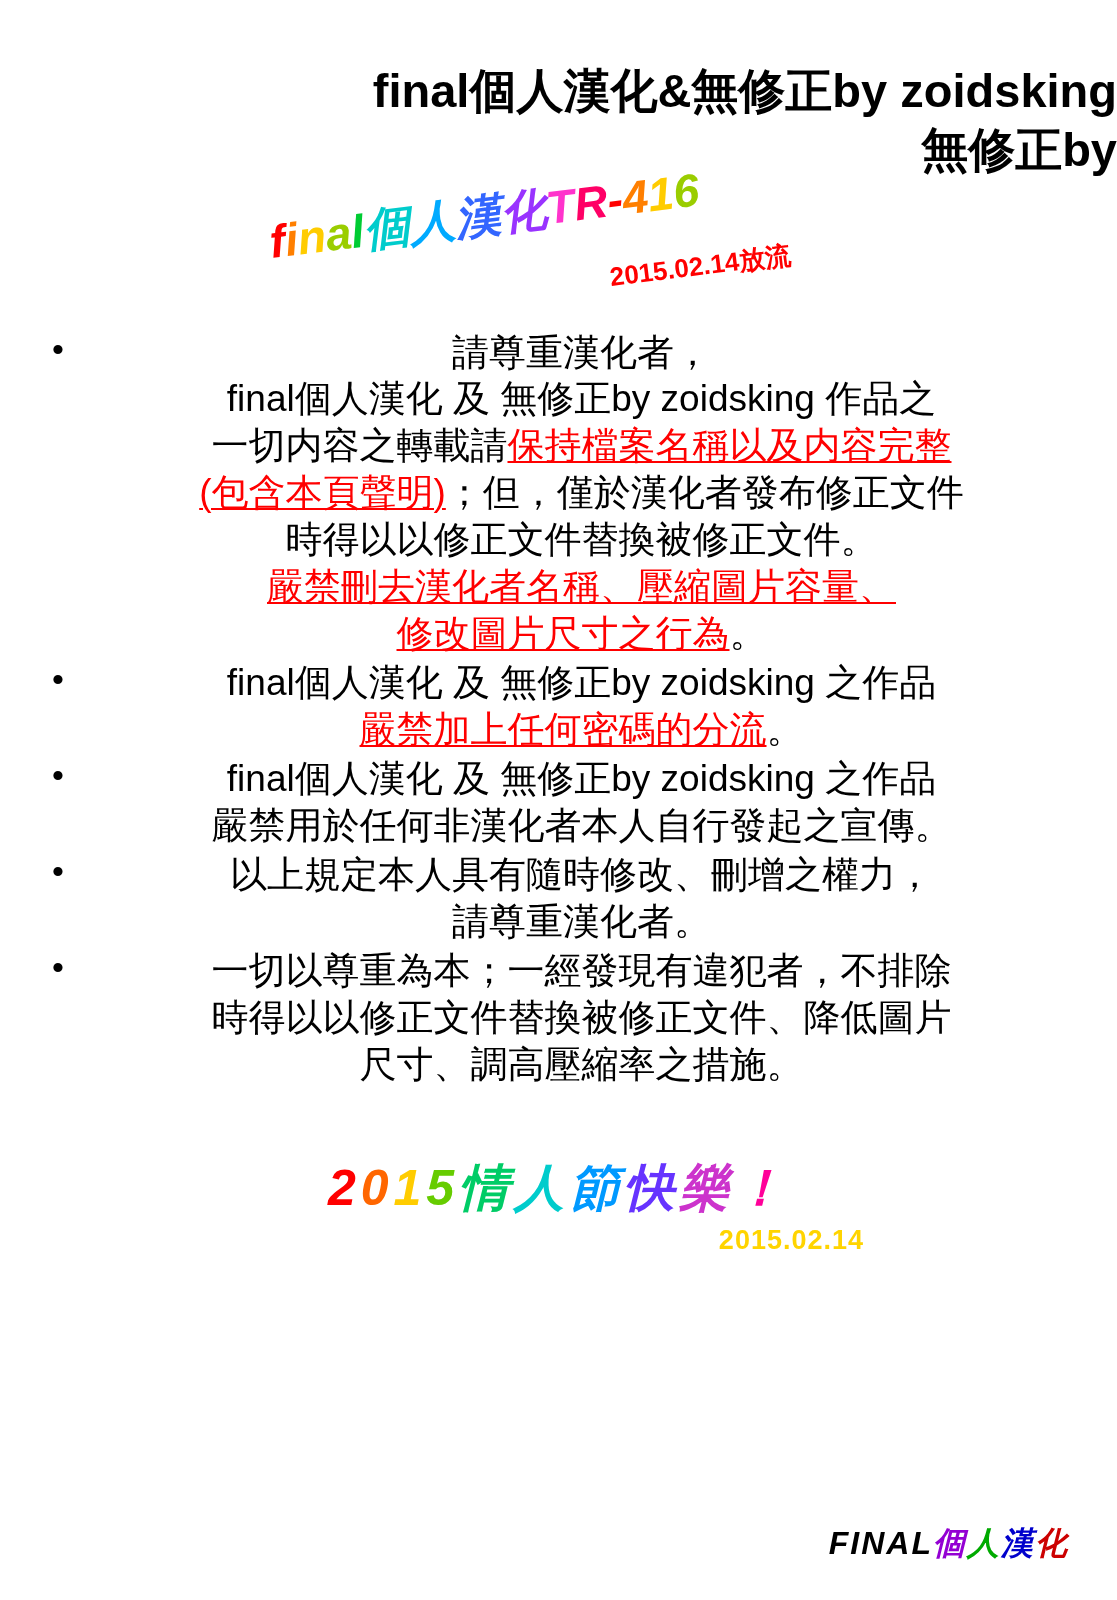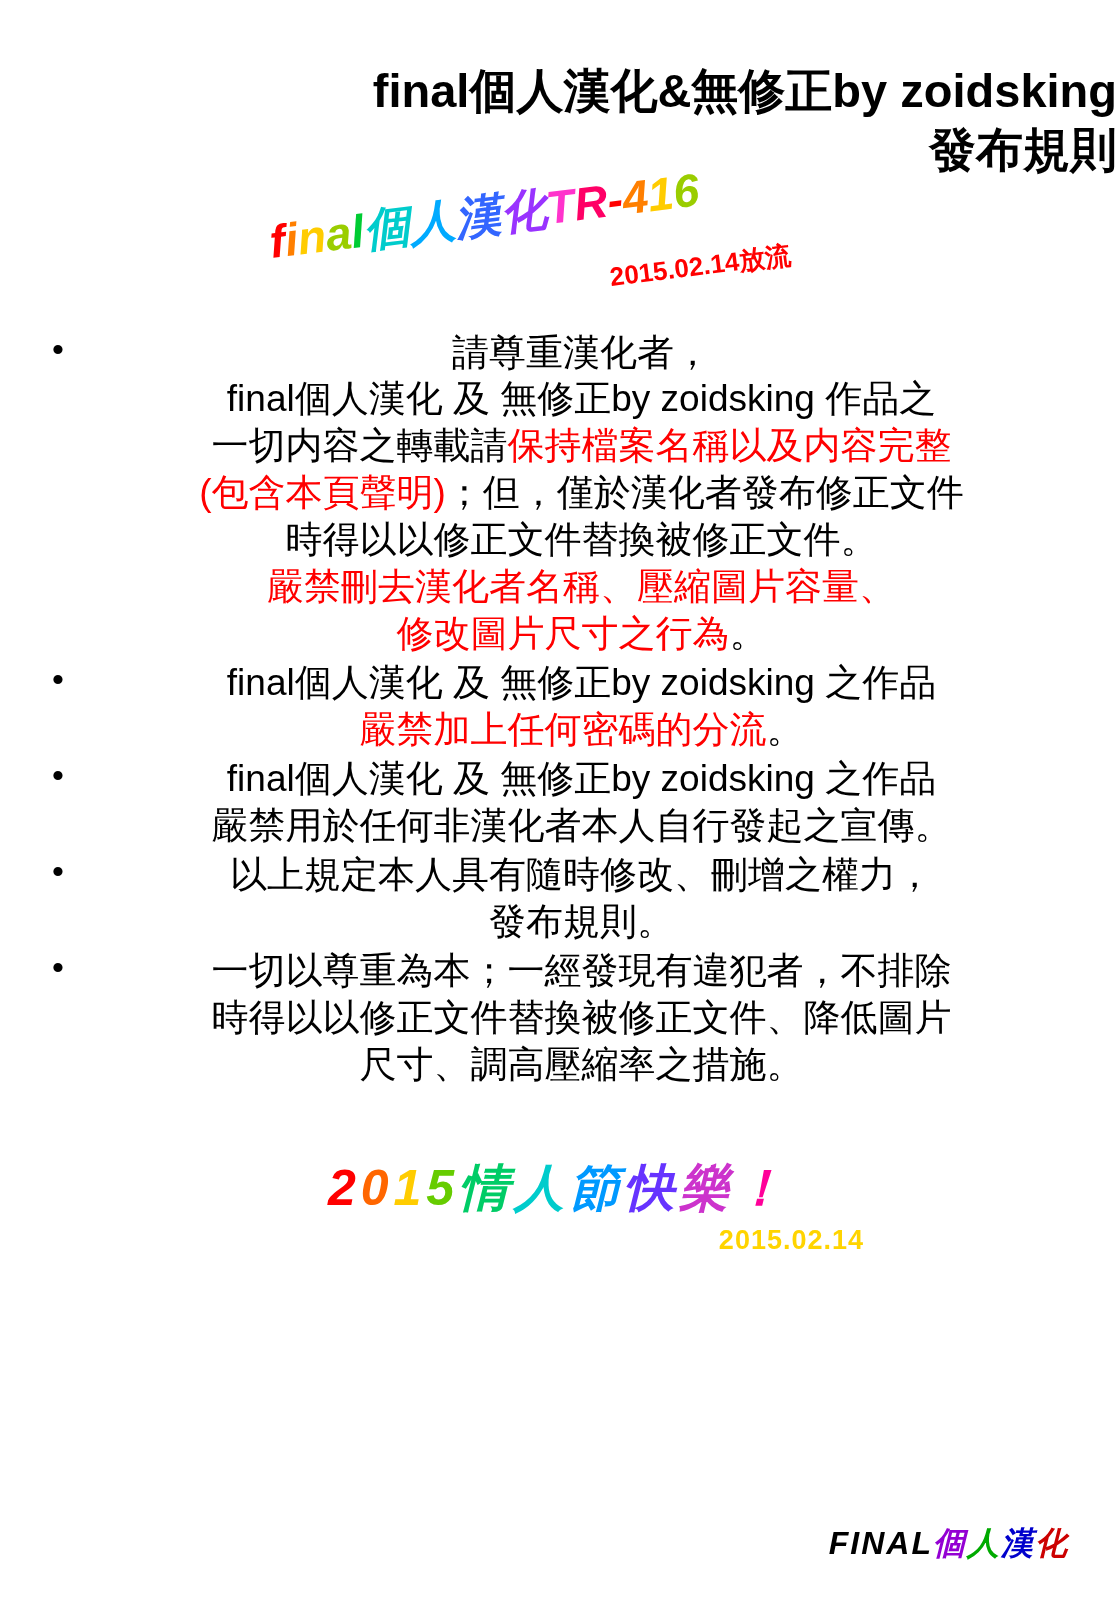--- a/index.html
+++ b/index.html
@@ -73,21 +73,21 @@
     margin-bottom: 2px;
   }
   .rules > li::before {
     content: "\2022";
     position: absolute;
     left: 8px;
     top: -2px;
     font-size: 34px;
   }
   .ln { display: block; white-space: nowrap; text-align: center; }
-  .red-u { color: #ff0000; text-decoration-thickness: 2px; text-underline-offset: 3px; margin-top: 8px; }
+  .red-u { color: #ff0000; text-decoration: underline; text-decoration-thickness: 2px; text-underline-offset: 3px; margin-top: 8px; }
 
   
   .greeting-wrap {
     position: relative;
     height: 150px;
     margin-top: 66px;
     text-align: center;
   }
   .greeting {
     font-size: 50px;
@@ -118,21 +118,21 @@
     font-style: italic;
     letter-spacing: 2px;
     white-space: nowrap;
   }
 </style>
 </head>
 <body>
 
 <div class="title-block">
   <div class="title-line">final個人漢化&amp;無修正by zoidsking</div>
-  <div class="title-line">發布規則</div>
+  <div class="title-line">無修正by</div>
 </div>
 
 <div class="rainbow-wrap">
   <div class="rainbow-title" id="rainbow-subtitle"><span style="color: rgb(255, 0, 0);">f</span><span style="color: rgb(255, 127, 0);">i</span><span style="color: rgb(255, 204, 0);">n</span><span style="color: rgb(154, 205, 0);">a</span><span style="color: rgb(0, 204, 51);">l</span><span style="color: rgb(0, 204, 204);">個</span><span style="color: rgb(0, 170, 255);">人</span><span style="color: rgb(51, 102, 255);">漢</span><span style="color: rgb(153, 51, 255);">化</span><span style="color: rgb(255, 51, 204);">T</span><span style="color: rgb(255, 0, 102);">R</span><span style="color: rgb(255, 0, 0);">-</span><span style="color: rgb(255, 127, 0);">4</span><span style="color: rgb(255, 204, 0);">1</span><span style="color: rgb(154, 205, 0);">6</span></div>
   <div class="date-small">2015.02.14放流</div>
 </div>
 
 <ul class="rules" id="rules-list">
     <li>
       <div class="ln"><span>請尊重漢化者，</span></div>
@@ -146,21 +146,21 @@
     <li>
       <div class="ln"><span>final個人漢化 及 無修正by zoidsking 之作品</span></div>
       <div class="ln"><span class="red-u">嚴禁加上任何密碼的分流</span><span>。</span></div>
     </li>
     <li>
       <div class="ln"><span>final個人漢化 及 無修正by zoidsking 之作品</span></div>
       <div class="ln"><span>嚴禁用於任何非漢化者本人自行發起之宣傳。</span></div>
     </li>
     <li>
       <div class="ln"><span>以上規定本人具有隨時修改、刪增之權力，</span></div>
-      <div class="ln"><span>發布規則。</span></div>
+      <div class="ln"><span>請尊重漢化者。</span></div>
     </li>
     <li>
       <div class="ln"><span>一切以尊重為本；一經發現有違犯者，不排除</span></div>
       <div class="ln"><span>時得以以修正文件替換被修正文件、降低圖片</span></div>
       <div class="ln"><span>尺寸、調高壓縮率之措施。</span></div>
     </li>
   </ul>
 
 <div class="greeting-wrap">
   <div class="greeting" id="greeting-text"><span style="color: rgb(255, 0, 0);">2</span><span style="color: rgb(255, 102, 0);">0</span><span style="color: rgb(255, 204, 0);">1</span><span style="color: rgb(102, 204, 0);">5</span><span style="color: rgb(0, 204, 102);">情</span><span style="color: rgb(0, 204, 204);">人</span><span style="color: rgb(0, 153, 255);">節</span><span style="color: rgb(102, 51, 255);">快</span><span style="color: rgb(204, 51, 204);">樂</span><span style="color: rgb(255, 0, 153);">！</span></div>

